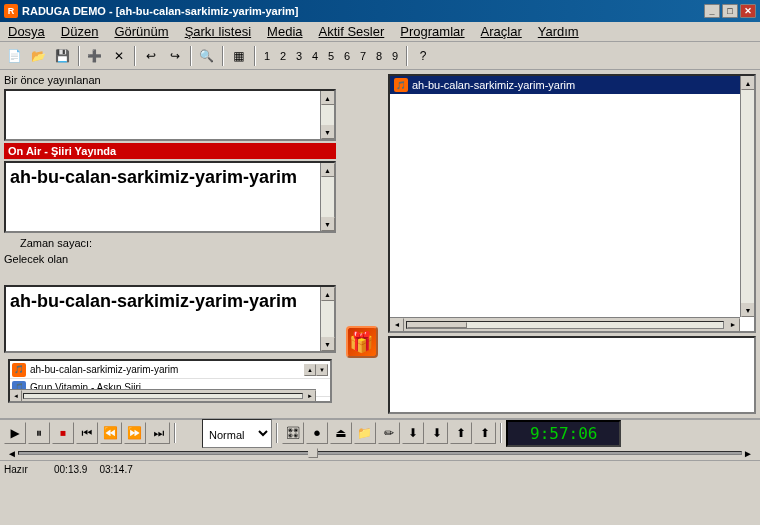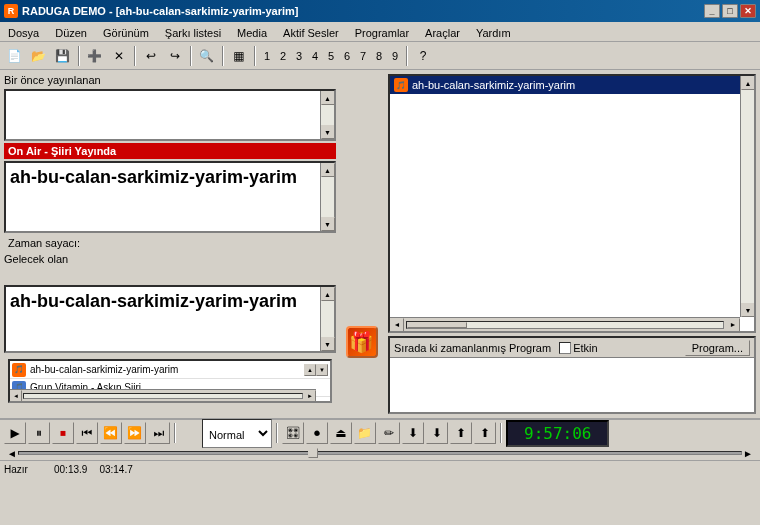--- a/index.html
+++ b/index.html
@@ -65,22 +65,23 @@
     }
 
     
     .menu-bar {
       background: #d4d0c8;
       height: 20px;
       display: flex;
       align-items: flex-end;
       padding: 0 4px;
       border-bottom: 1px solid #a0a0a0;
-      font-size: 11px;
+      font-size: 13px;
       gap: 8px;
+      text-decoration: underline;
     }
     .menu-item {
       padding: 2px 4px;
       cursor: pointer;
     }
 
     
     .toolbar {
       background: #d4d0c8;
       height: 28px;
@@ -178,21 +179,21 @@
       font-size: 18px;
       font-weight: bold;
       padding: 4px 4px;
       line-height: 1.2;
       word-break: break-all;
     }
 
     .timer-row {
       display: flex;
       align-items: center;
-      margin: 2px 4px;
+      margin: 2px 16px;
     }
     .timer-label {
       font-size: 11px;
       min-width: 70px;
     }
     .timer-value {
       background: white;
       border: 2px inset #808080;
       padding: 2px 6px;
       font-size: 16px;
@@ -386,21 +387,21 @@
       align-items: center;
       justify-content: center;
       cursor: pointer;
       font-size: 12px;
     }
     .time-display {
       background: #1a1a2e;
       color: #00cc00;
       font-family: monospace;
       font-size: 16px;
-      padding: 2px 16px;
+      padding: 2px 22px;
       border: 2px inset #404040;
       min-width: 80px;
       text-align: center;
     }
 
     
     .volume-slider-area {
       height: 14px;
       background: #d4d0c8;
       display: flex;
@@ -602,28 +603,20 @@
       <div style="position:absolute; bottom:0; left:0; right:14px; height:14px; background:#d4d0c8; display:flex; align-items:center; border-top:1px solid #808080;">
         <div class="scroll-h-arrow">◄</div>
         <div style="flex:1; height:8px; background:#e8e8e0; border:1px inset #808080; margin:0 2px; position:relative;">
           <div style="width:60px; height:100%; background:#d4d0c8; border:1px outset #d4d0c8; position:absolute; left:0;"></div>
         </div>
         <div class="scroll-h-arrow">►</div>
       </div>
     </div>
 
     <div style="height:78px; border:2px inset #808080; background:white; margin-top:3px;">
-      <div class="scheduled-header">
-        <span>Sırada ki zamanlanmış Program</span>
-        <div class="checkbox-area">
-          <div class="checkbox"></div>
-          <span>Etkin</span>
-        </div>
-        <button class="prog-btn">Program...</button>
-      </div>
       <div style="padding:4px; background:white; height:calc(100% - 20px);"></div>
     </div>
 
   </div>
 
 </div>
 
 <div class="transport-bar">
   <div class="transport-btn">▶</div>
   <div class="transport-btn">⏸</div>

